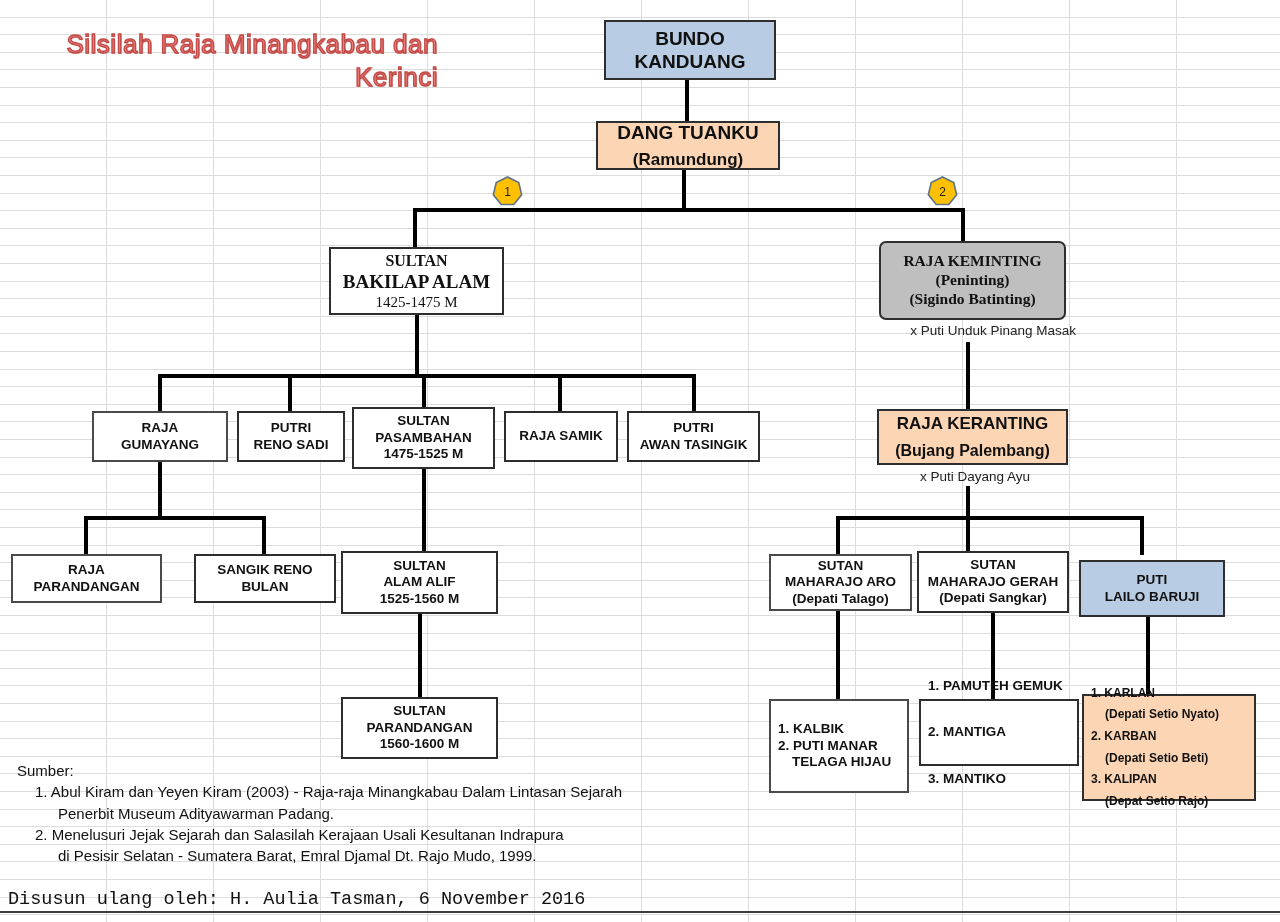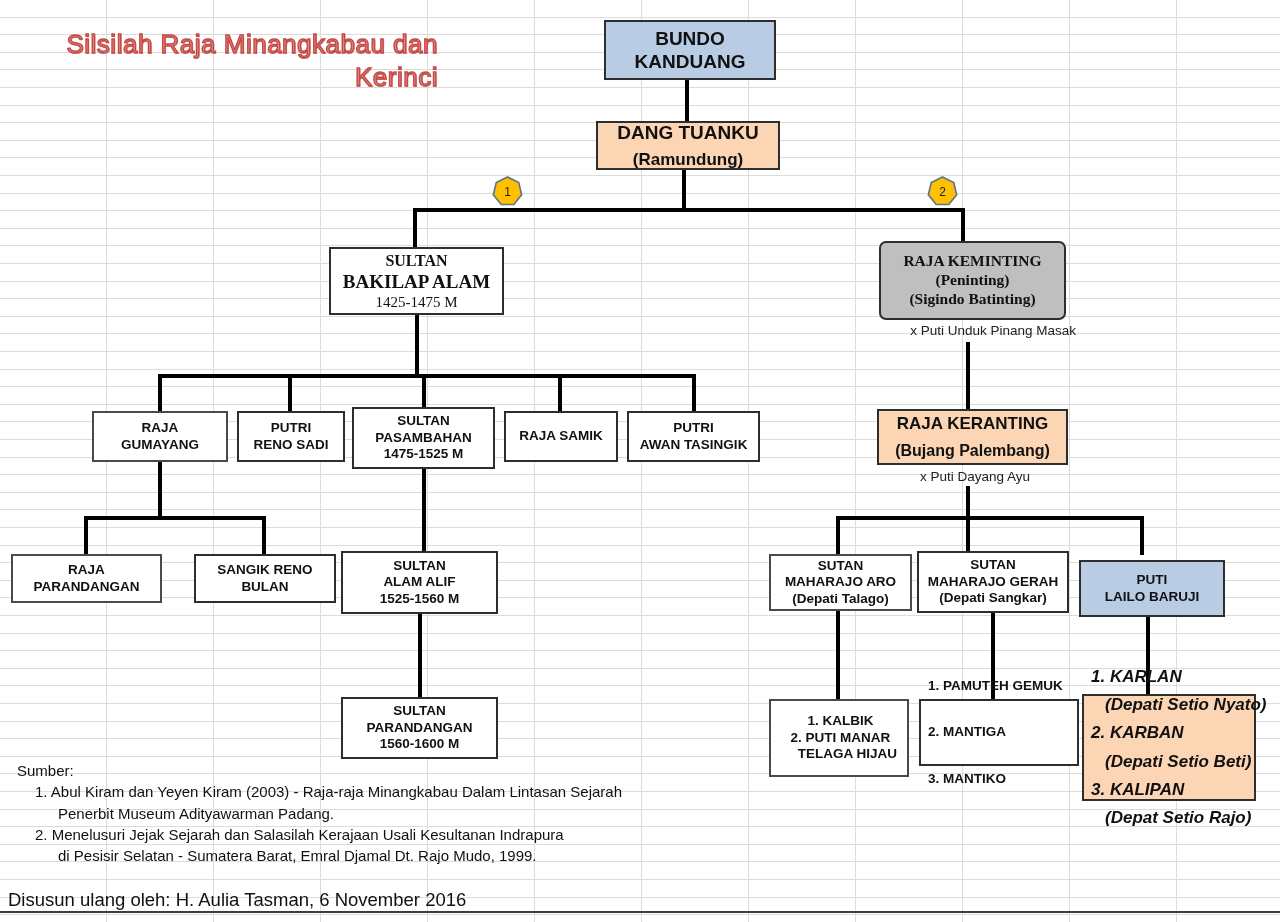--- a/index.html
+++ b/index.html
@@ -166,41 +166,41 @@
   <div class="box" style="left:917px;top:551px;width:152px;height:62px;font-size:13.5px;">
     <span class="ln">SUTAN</span>
     <span class="ln">MAHARAJO GERAH</span>
     <span class="ln">(Depati Sangkar)</span>
   </div>
   <div class="box fill-blue" style="left:1079px;top:554px;width:146px;height:57px;font-size:13.5px;">
     <span class="ln">PUTI</span>
     <span class="ln">LAILO BARUJI</span>
   </div>
 
-  <div class="box list" style="left:769px;top:699px;width:140px;height:78px;font-size:13.5px;border-color:#4a4a4a;align-items:center;">
+  <div class="box list" style="left:769px;top:699px;width:140px;height:94px;font-size:13.5px;border-color:#4a4a4a;">
     <span class="ln">1. KALBIK</span>
     <span class="ln">2. PUTI MANAR</span>
     <span class="ln indent">TELAGA HIJAU</span>
   </div>
   <div class="box list" style="left:919px;top:699px;width:160px;height:67px;font-size:13.5px;gap:30px;">
     <span class="ln">1. PAMUTEH GEMUK</span>
     <span class="ln">2. MANTIGA</span>
     <span class="ln">3. MANTIKO</span>
   </div>
-  <div class="box list fill-peach" style="left:1082px;top:694px;width:174px;height:107px;font-size:17px;line-height:1.3;font-style:italic;">
+  <div class="box list fill-peach" style="left:1082px;top:694px;width:174px;height:107px;font-size:12px;line-height:1.3;">
     <span class="ln">1. KARLAN</span>
     <span class="ln indent">(Depati Setio Nyato)</span>
     <span class="ln">2. KARBAN</span>
     <span class="ln indent">(Depati Setio Beti)</span>
     <span class="ln">3. KALIPAN</span>
     <span class="ln indent">(Depat Setio Rajo)</span>
   </div>
 
   <div class="foot" style="left:17px;top:762px;font-size:15px;">Sumber:</div>
   <div class="foot" style="left:35px;top:783px;font-size:15px;">1.  Abul Kiram dan Yeyen Kiram (2003) - Raja-raja Minangkabau Dalam Lintasan Sejarah</div>
   <div class="foot" style="left:58px;top:805px;font-size:15px;">Penerbit Museum Adityawarman Padang.</div>
   <div class="foot" style="left:35px;top:826px;font-size:15px;">2.  Menelusuri Jejak Sejarah dan Salasilah Kerajaan Usali Kesultanan Indrapura</div>
   <div class="foot" style="left:58px;top:847px;font-size:15px;">di Pesisir Selatan - Sumatera Barat, Emral Djamal Dt. Rajo Mudo, 1999.</div>
 
-  <div class="foot" style="left:8px;top:889px;font-size:18.5px;">Disusun ulang oleh: H.  Aulia Tasman, 6 November 2016</div>
+  <div class="foot" style="left:8px;top:889px;font-size:18.5px;font-family:Liberation Mono, monospace;">Disusun ulang oleh: H.  Aulia Tasman, 6 November 2016</div>
   <div class="bottom-rule"></div>
 
 </div>
 
 </body></html>

